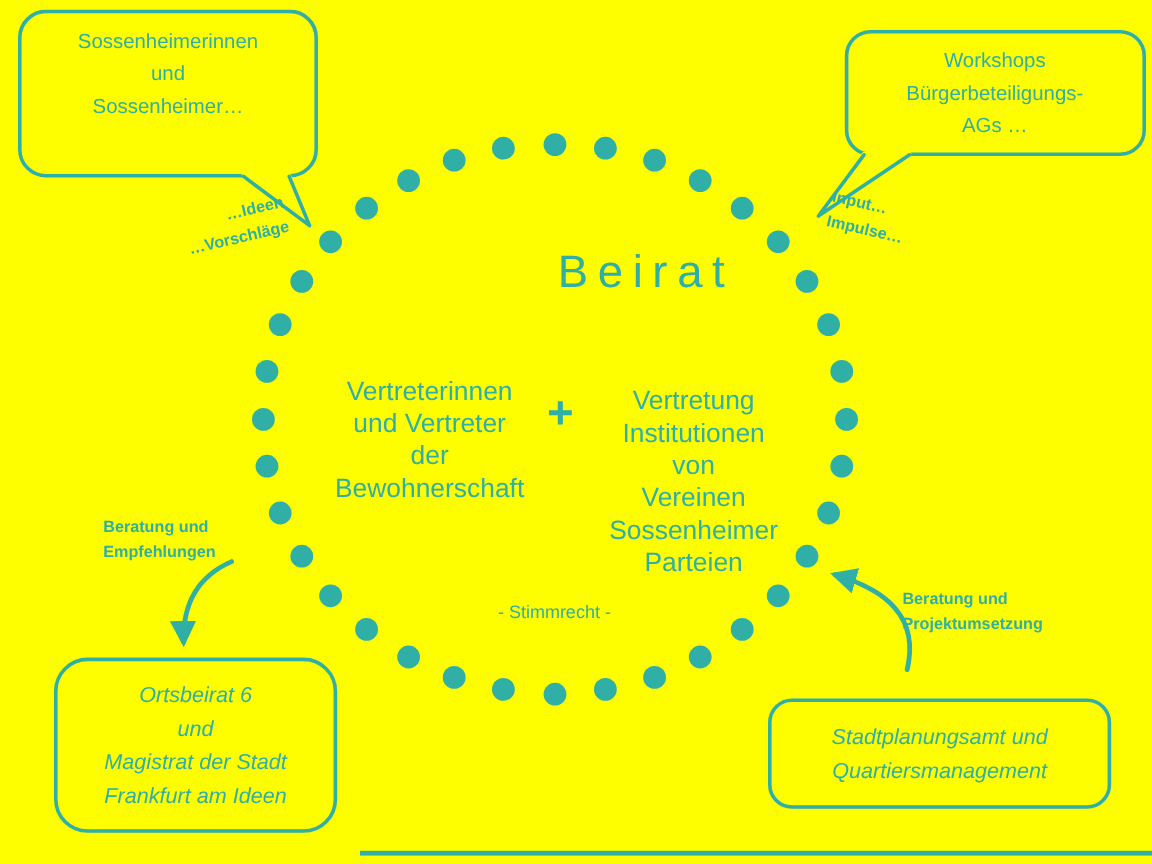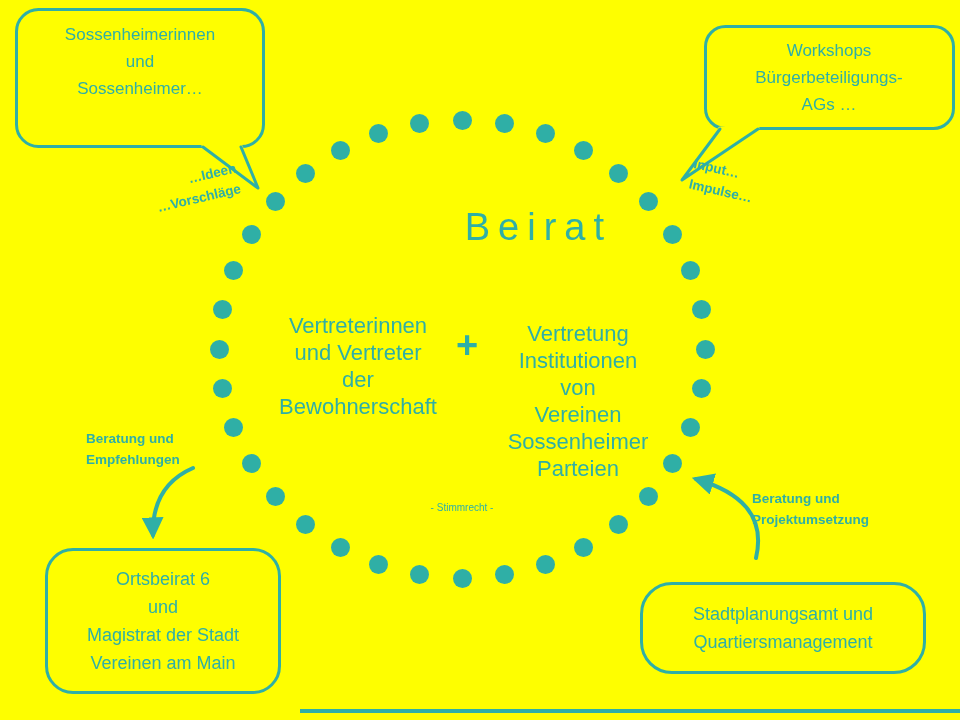--- a/index.html
+++ b/index.html
@@ -13,36 +13,36 @@
   .abs{position:absolute;}
   .dot{position:absolute;width:19px;height:19px;border-radius:50%;background:var(--teal);}
   .title{
     left:312px;top:206px;width:300px;text-align:right;
     font-size:38px;font-weight:normal;letter-spacing:8px;
   }
   .col{width:180px;text-align:center;font-size:22px;line-height:27px;}
   .left-col{left:268px;top:312px;}
   .right-col{left:488px;top:320px;}
   .plus{left:447px;top:324px;width:40px;text-align:center;font-size:38px;font-weight:bold;}
-  .stimmrecht{left:362px;top:502px;width:200px;text-align:center;font-size:10px;}
+  .stimmrecht{left:362px;top:502px;width:200px;text-align:center;font-size:15px;}
   .line{white-space:nowrap;}
 
   
   .bubble-svg rect{fill:var(--bg);stroke:var(--teal);stroke-width:3;}
   .bubble-svg .erase{fill:var(--bg);stroke:var(--bg);stroke-width:3;stroke-linejoin:round;}
   .bubble-svg .edge{fill:none;stroke:var(--teal);stroke-width:3;stroke-linecap:round;stroke-linejoin:round;}
   .bubble-text{position:absolute;text-align:center;font-size:17px;line-height:27px;}
 
   .plain-box{
     border:3px solid var(--teal);background:var(--bg);
     text-align:center;font-size:18px;line-height:28px;
-    display:flex;flex-direction:column;justify-content:center;
+    display:flex;flex-direction:column;justify-content:center;font-style:italic;
   }
   .box-bl{left:45px;top:548px;width:230px;height:140px;border-radius:28px;}
-  .box-br{left:640px;top:582px;width:280px;height:86px;border-radius:32px;}
+  .box-br{left:640px;top:582px;width:280px;height:86px;border-radius:20px;}
 
   .annot{font-size:13.5px;font-weight:bold;line-height:21px;}
   .annot-ideen{left:108px;top:172px;width:132px;text-align:right;transform:rotate(-13deg);}
   .annot-impulse{left:690px;top:166px;width:120px;text-align:left;transform:rotate(13deg);}
   .annot-bl{left:86px;top:428px;width:130px;text-align:left;}
   .annot-br{left:752px;top:488px;width:160px;text-align:left;}
 
   .arrows{left:0;top:0;width:960px;height:720px;pointer-events:none;}
   .arrows path.curve{fill:none;stroke:var(--teal);stroke-width:4;stroke-linecap:round;}
   .arrows .head{fill:var(--teal);}
@@ -134,21 +134,21 @@
         <div class="line">Workshops</div>
         <div class="line">Bürgerbeteiligungs-</div>
         <div class="line">AGs …</div>
       </div>
   </div>
 
   <div class="abs plain-box box-bl">
       <div class="line">Ortsbeirat 6</div>
       <div class="line">und</div>
       <div class="line">Magistrat der Stadt</div>
-      <div class="line">Vereinen am Main</div>
+      <div class="line">Frankfurt am Ideen</div>
     </div>
 
   <div class="abs plain-box box-br">
       <div class="line">Stadtplanungsamt und</div>
       <div class="line">Quartiersmanagement</div>
     </div>
 
   <div class="abs annot annot-ideen">
       <div class="line">…Ideen</div>
       <div class="line">…Vorschläge</div>

